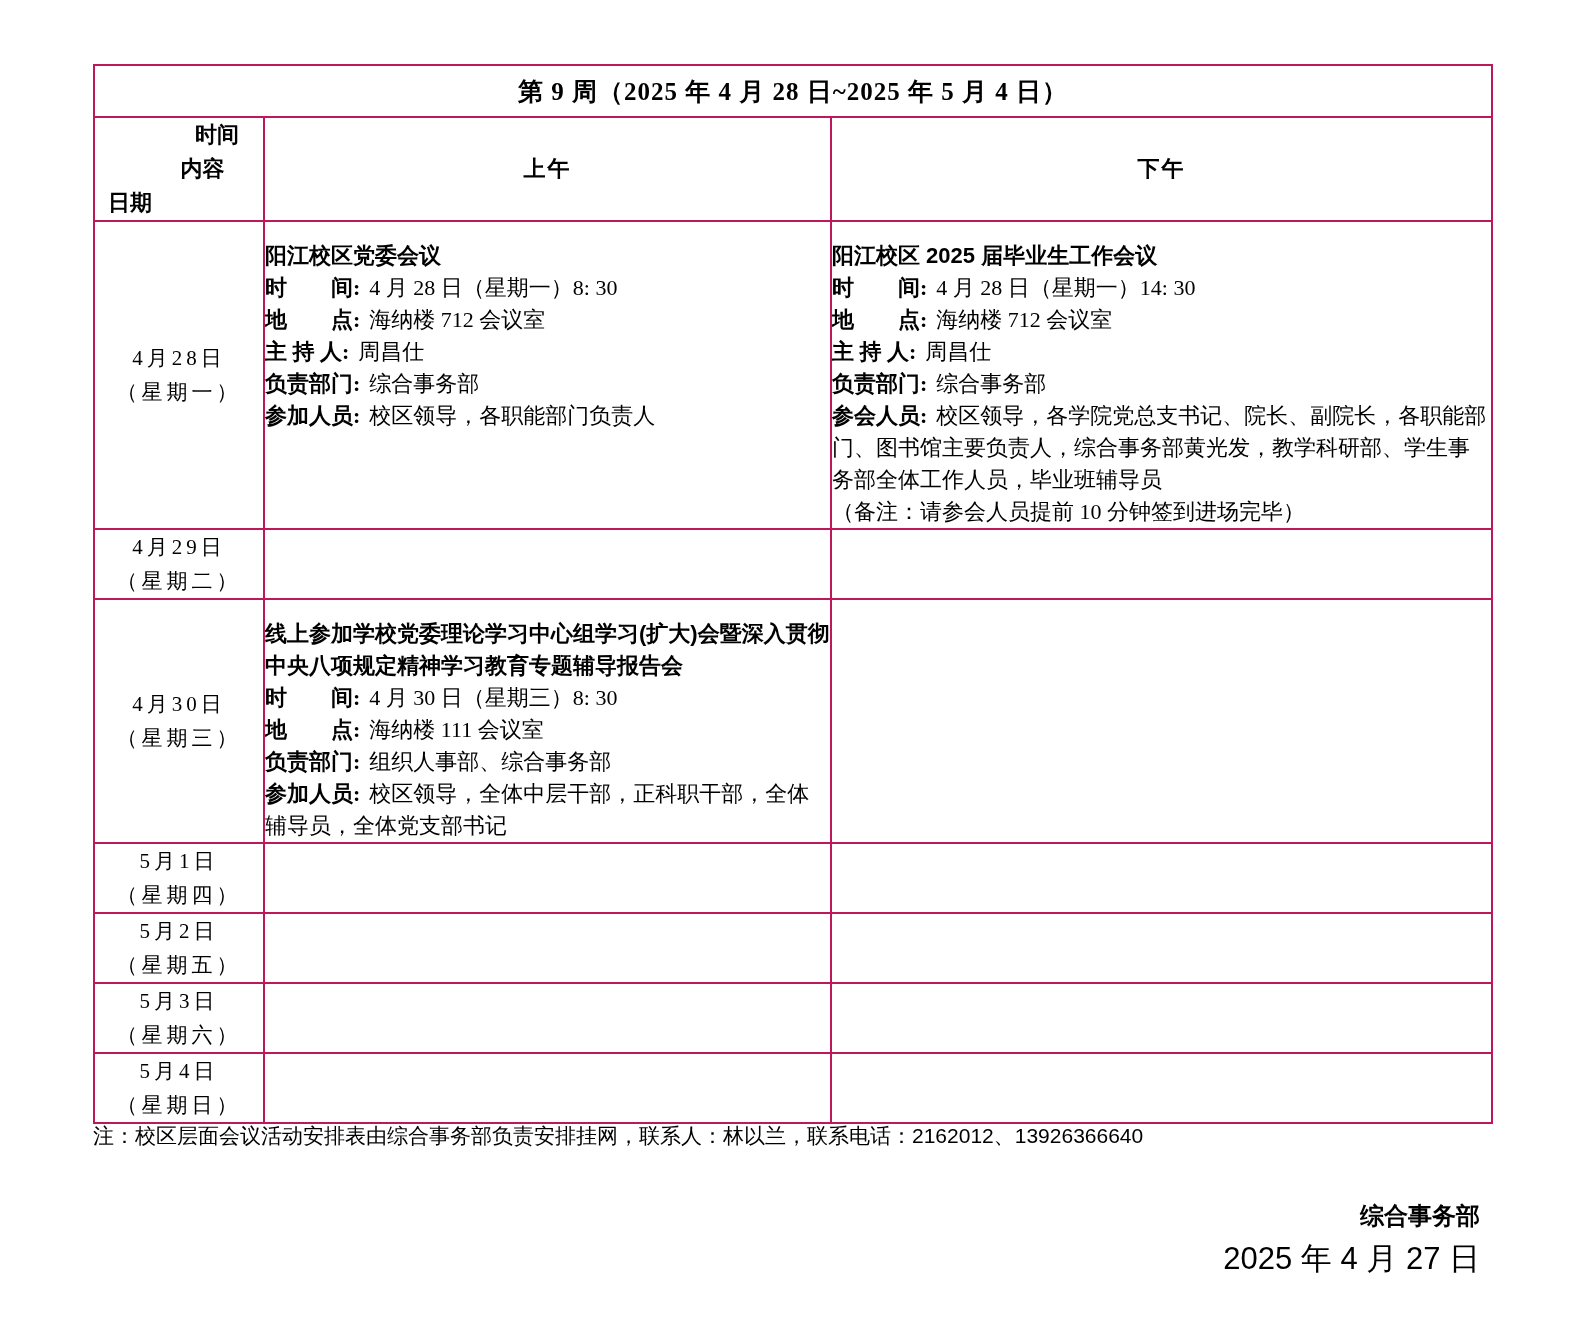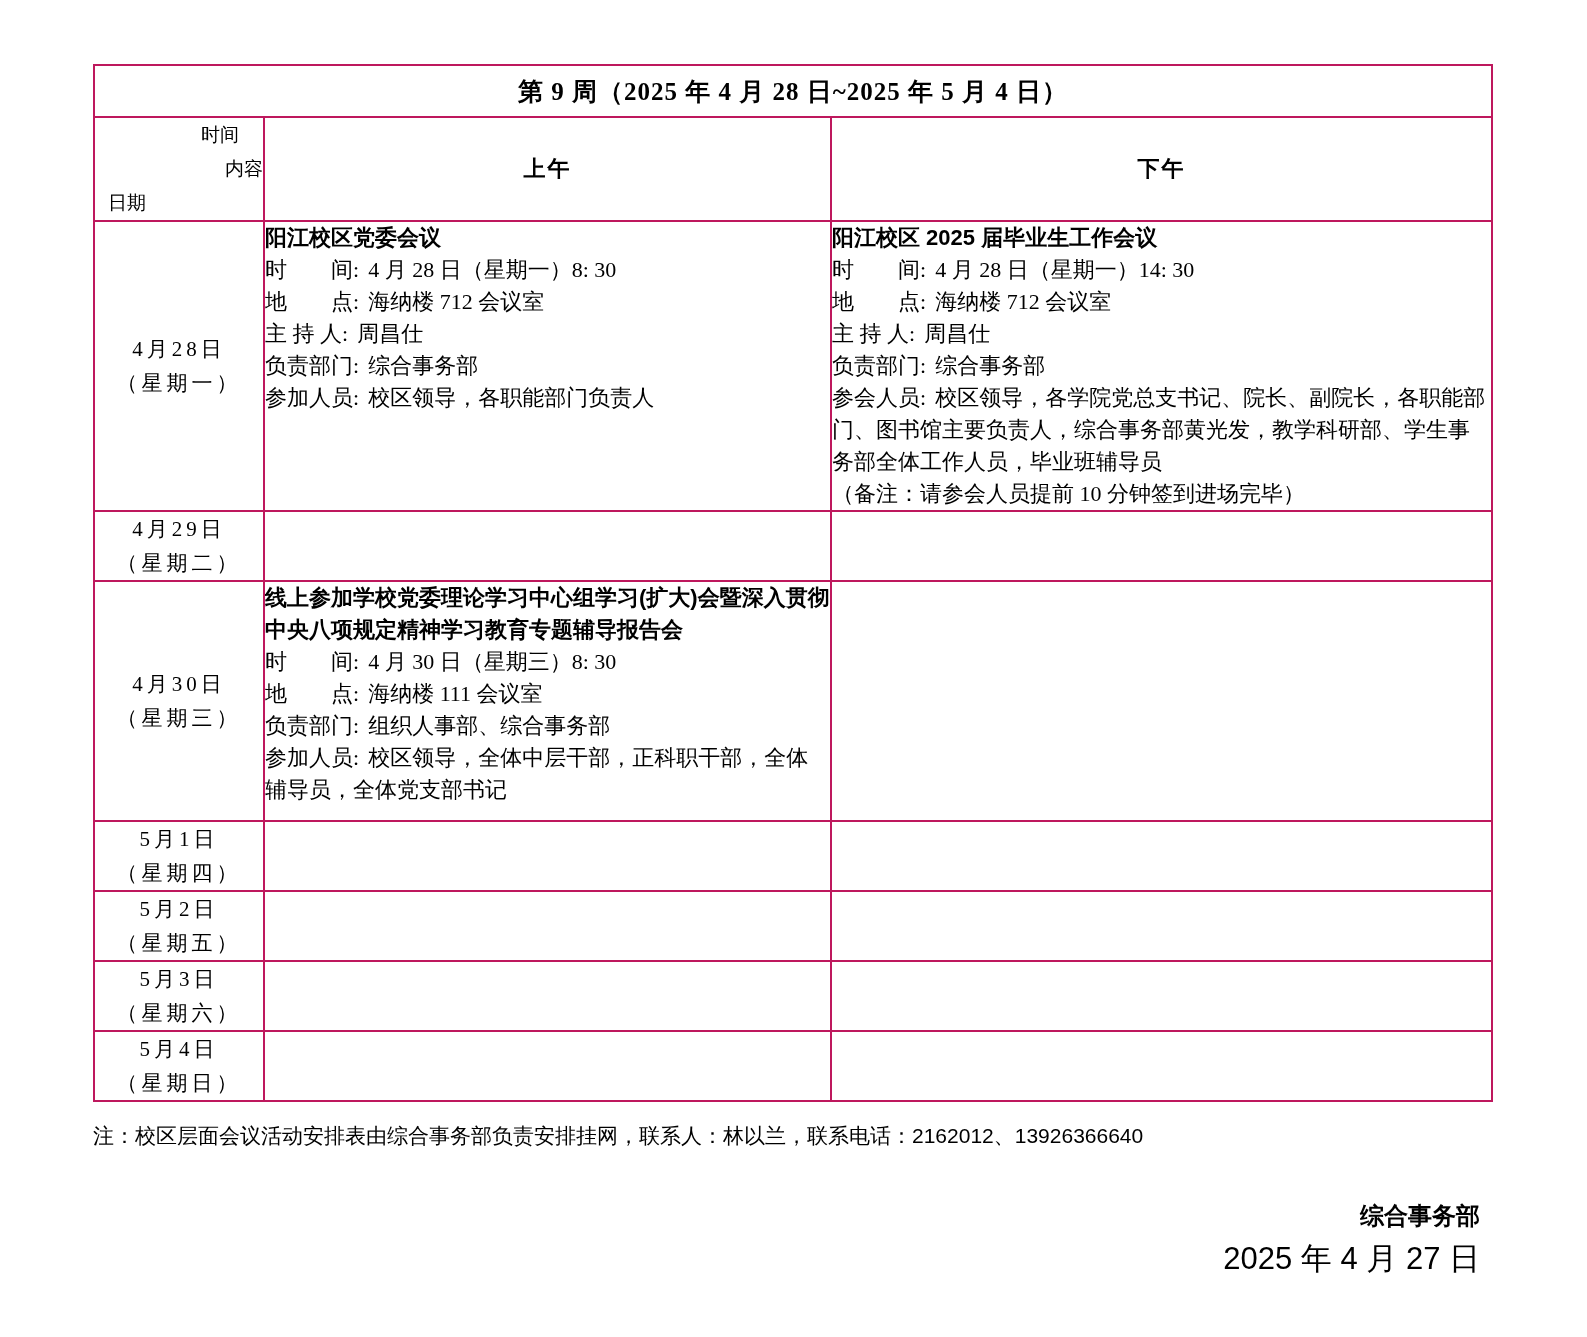--- a/index.html
+++ b/index.html
@@ -37,27 +37,27 @@
     height: 50px;
     text-align: center;
     vertical-align: middle;
     font-size: 25px;
     font-weight: bold;
     letter-spacing: 1px;
   }
   tr.r-head { height: 104px; }
   td.corner {
     vertical-align: middle;
-    font-size: 19px;
-    font-weight: normal;
+    font-size: 22px;
+    font-weight: bold;
     line-height: 34px;
     padding: 2px 0;
   }
   .corner-l1 { text-align: right; padding-right: 24px; }
-  .corner-l2 { text-align: right;  padding-left: 47px; }
+  .corner-l2 { text-align: center;  padding-left: 47px; }
   .corner-l3 { text-align: left;  padding-left: 13px; }
   td.head-cell {
     text-align: center;
     vertical-align: middle;
     font-size: 22px;
     font-weight: bold;
     letter-spacing: 2px;
   }
   td.date-cell {
     text-align: center;
@@ -69,23 +69,24 @@
   td.event-cell {
     vertical-align: top;
     font-size: 22px;
     line-height: 32px;
     padding: 5px 13px 5px 13px;
   }
   .ev-title {
     font-family: "Liberation Sans", "DejaVu Sans", sans-serif;
     font-weight: bold;
     font-size: 22px;
+    margin-top: 18px;
   }
   .ev-line .lbl {
-    font-weight: normal;
+    font-weight: bold;
   }
   .ev-line .val {
     margin-left: 9px;
   }
   .ev-note {
     font-size: 22px;
   }
   .note {
     position: absolute;
     left: 93px;

